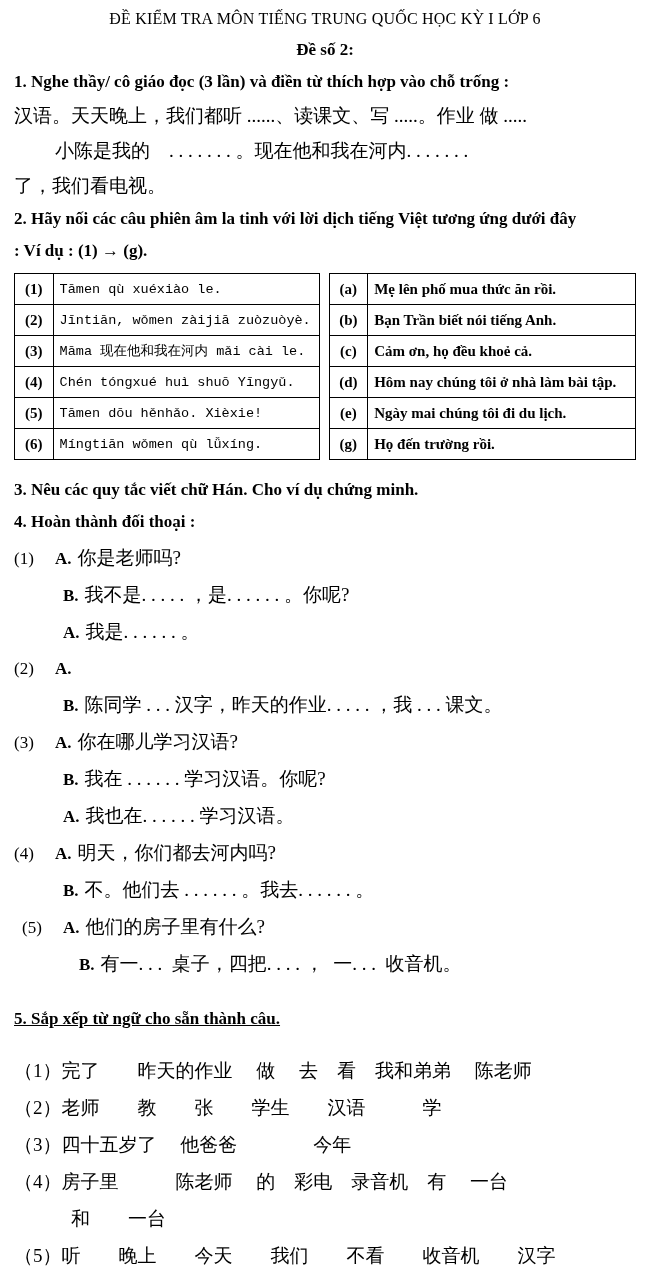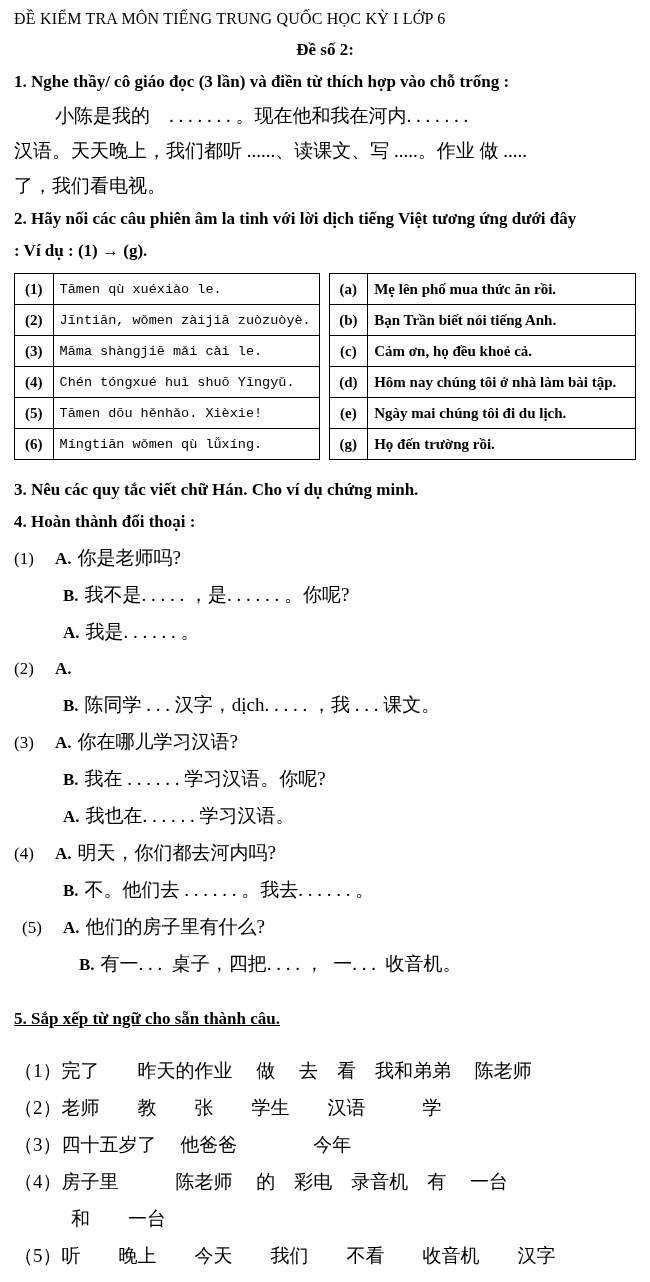--- a/index.html
+++ b/index.html
@@ -6,21 +6,21 @@
   .page {
     width: 650px;
     min-height: 1282px;
     box-sizing: border-box;
     padding: 6px 14px 8px 14px;
     background: #ffffff;
     color: #000000;
     font-family: "Liberation Serif", "DejaVu Serif", serif;
   }
   .title {
-    text-align: left;
+    text-align: center;
     font-size: 16px;
     font-weight: 400;
     line-height: 22px;
     margin: 2px 0 8px 0;
     letter-spacing: 0.2px;
   }
   .subtitle {
     font-weight: bold;
     font-size: 17px;
     line-height: 24px;
@@ -102,42 +102,42 @@
 </head>
 <body>
 
 <div class="page">
 
   <div class="title">ĐỀ KIỂM TRA MÔN TIẾNG TRUNG QUỐC HỌC KỲ I LỚP 6</div>
   <div class="subtitle">Đề số 2:</div>
 
   <div class="qheading">1. Nghe thầy/ cô giáo đọc (3 lần) và điền từ thích hợp vào chỗ trống :</div>
   <div>
+    <div class="cn-line">汉语。天天晚上，我们都听 ......、读课文、写 .....。作业 做 .....</div>
     <div class="cn-line cn-indent">小陈是我的　. . . . . . . 。现在他和我在河内. . . . . . .</div>
-    <div class="cn-line">汉语。天天晚上，我们都听 ......、读课文、写 .....。作业 做 .....</div>
     <div class="cn-line">了，我们看电视。</div>
   </div>
 
   <div class="qheading">2. Hãy nối các câu phiên âm la tinh với lời dịch tiếng Việt tương ứng dưới đây</div>
   <div class="qheading">: Ví dụ : (1) → (g).</div>
 
   <div class="match">
     <table class="match-table">
       <tbody>
         <tr>
           <td class="tnum">(1)</td>
           <td class="pinyin">Tāmen qù xuéxiào le.</td>
         </tr>
         <tr>
           <td class="tnum">(2)</td>
           <td class="pinyin">Jīntiān, wǒmen zàijiā zuòzuòyè.</td>
         </tr>
         <tr>
           <td class="tnum">(3)</td>
-          <td class="pinyin">Māma shàngjiē mǎi cài le.</td>
+          <td class="pinyin">Māma 现在他和我在河内 mǎi cài le.</td>
         </tr>
         <tr>
           <td class="tnum">(4)</td>
           <td class="pinyin">Chén tóngxué huì shuō Yīngyǔ.</td>
         </tr>
         <tr>
           <td class="tnum">(5)</td>
           <td class="pinyin">Tāmen dōu hěnhǎo. Xièxie!</td>
         </tr>
         <tr>
@@ -195,21 +195,21 @@
       <span class="dlg-speaker">A.</span>
       <span class="dlg-text">我是. . . . . . 。</span>
     </div>
     <div class="dlg-row">
       <span class="dlg-num">(2)</span>
       <span class="dlg-speaker">A.</span>
     </div>
     <div class="dlg-row cont">
       <span class="dlg-num"></span>
       <span class="dlg-speaker">B.</span>
-      <span class="dlg-text">陈同学 . . . 汉字，dịch. . . . . ，我 . . . 课文。</span>
+      <span class="dlg-text">陈同学 . . . 汉字，昨天的作业. . . . . ，我 . . . 课文。</span>
     </div>
     <div class="dlg-row">
       <span class="dlg-num">(3)</span>
       <span class="dlg-speaker">A.</span>
       <span class="dlg-text">你在哪儿学习汉语?</span>
     </div>
     <div class="dlg-row cont">
       <span class="dlg-num"></span>
       <span class="dlg-speaker">B.</span>
       <span class="dlg-text">我在 . . . . . . 学习汉语。你呢?</span>

